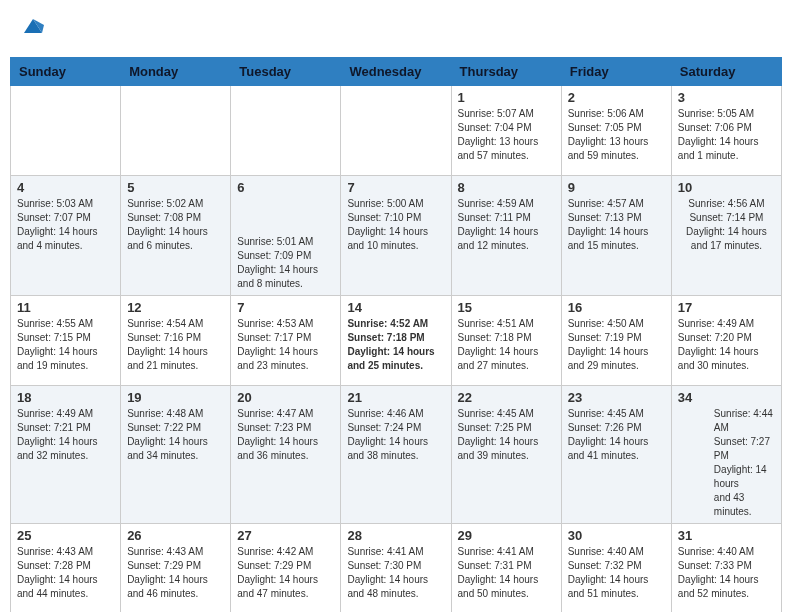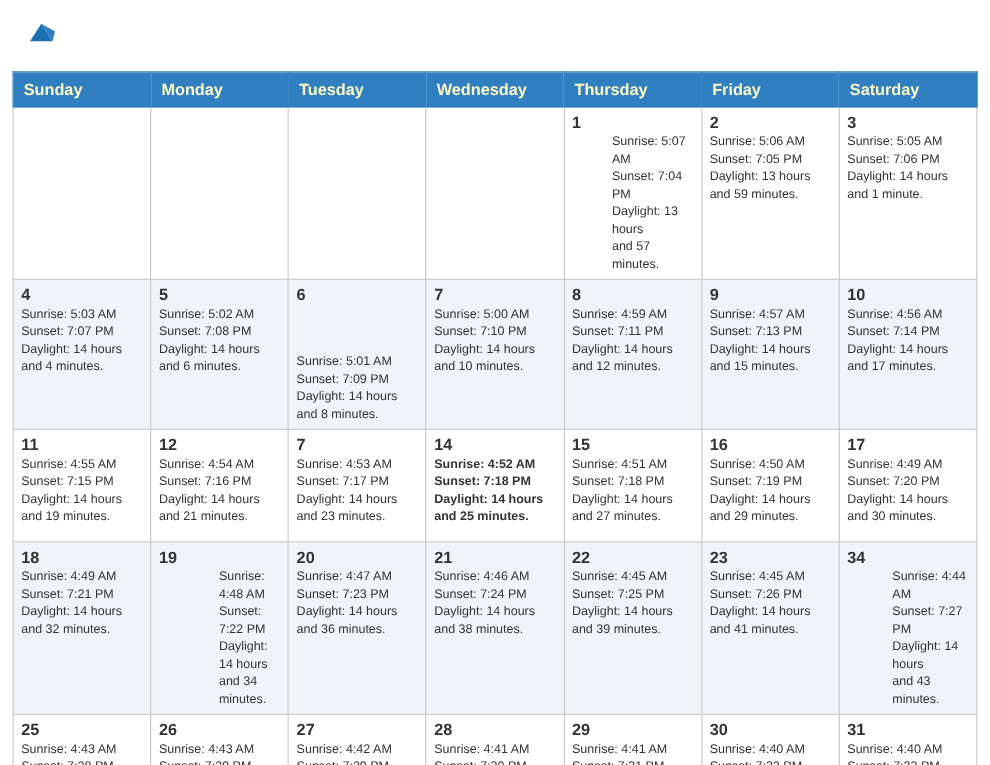--- a/index.html
+++ b/index.html
@@ -49,21 +49,21 @@
       font-size: 14px;
       color: #555;
     }
     .calendar {
       width: 100%;
       border-collapse: collapse;
       border: 1px solid #ccc;
     }
     .calendar th {
       background-color: #2f7fc1;
-      color: #fef9c3;
+      color: #0f172a;
       text-align: left;
       padding: 6px 8px;
       font-size: 13px;
       border: 1px solid #2f7fc1;
     }
     .calendar td {
       border: 1px solid #ccc;
       vertical-align: top;
       padding: 4px 6px;
       width: calc(100% / 7);
@@ -127,21 +127,21 @@
       </tr>
   </thead>
   <tbody id="calendar-body">
   <tr>
         <td class="empty-cell"></td>
         <td class="empty-cell"></td>
         <td class="empty-cell"></td>
         <td class="empty-cell"></td>
         <td>
           <div class="day-number">1</div>
-          <div class="day-info" style="white-space: pre-line; margin-left: 32px;">Sunrise: 5:07 AM
+          <div class="day-info" style="white-space: pre-line;">Sunrise: 5:07 AM
 Sunset: 7:04 PM
 Daylight: 13 hours
 and 57 minutes.</div>
         </td>
         <td>
           <div class="day-number">2</div>
           <div class="day-info" style="white-space: pre-line;">Sunrise: 5:06 AM
 Sunset: 7:05 PM
 Daylight: 13 hours
 and 59 minutes.</div>
@@ -192,21 +192,21 @@
         </td>
         <td>
           <div class="day-number">9</div>
           <div class="day-info" style="white-space: pre-line;">Sunrise: 4:57 AM
 Sunset: 7:13 PM
 Daylight: 14 hours
 and 15 minutes.</div>
         </td>
         <td>
           <div class="day-number">10</div>
-          <div class="day-info" style="white-space: pre-line;">Sunrise: 4:56 AM
+          <div class="day-info" style="white-space: pre-line; text-align: center;">Sunrise: 4:56 AM
 Sunset: 7:14 PM
 Daylight: 14 hours
 and 17 minutes.</div>
         </td>
       </tr>
       <tr>
         <td>
           <div class="day-number">11</div>
           <div class="day-info" style="white-space: pre-line;">Sunrise: 4:55 AM
 Sunset: 7:15 PM
@@ -259,21 +259,21 @@
       <tr>
         <td>
           <div class="day-number">18</div>
           <div class="day-info" style="white-space: pre-line;">Sunrise: 4:49 AM
 Sunset: 7:21 PM
 Daylight: 14 hours
 and 32 minutes.</div>
         </td>
         <td>
           <div class="day-number">19</div>
-          <div class="day-info" style="white-space: pre-line; margin-left: 48px;">Sunrise: 4:48 AM
+          <div class="day-info" style="white-space: pre-line;">Sunrise: 4:48 AM
 Sunset: 7:22 PM
 Daylight: 14 hours
 and 34 minutes.</div>
         </td>
         <td>
           <div class="day-number">20</div>
           <div class="day-info" style="white-space: pre-line;">Sunrise: 4:47 AM
 Sunset: 7:23 PM
 Daylight: 14 hours
 and 36 minutes.</div>

